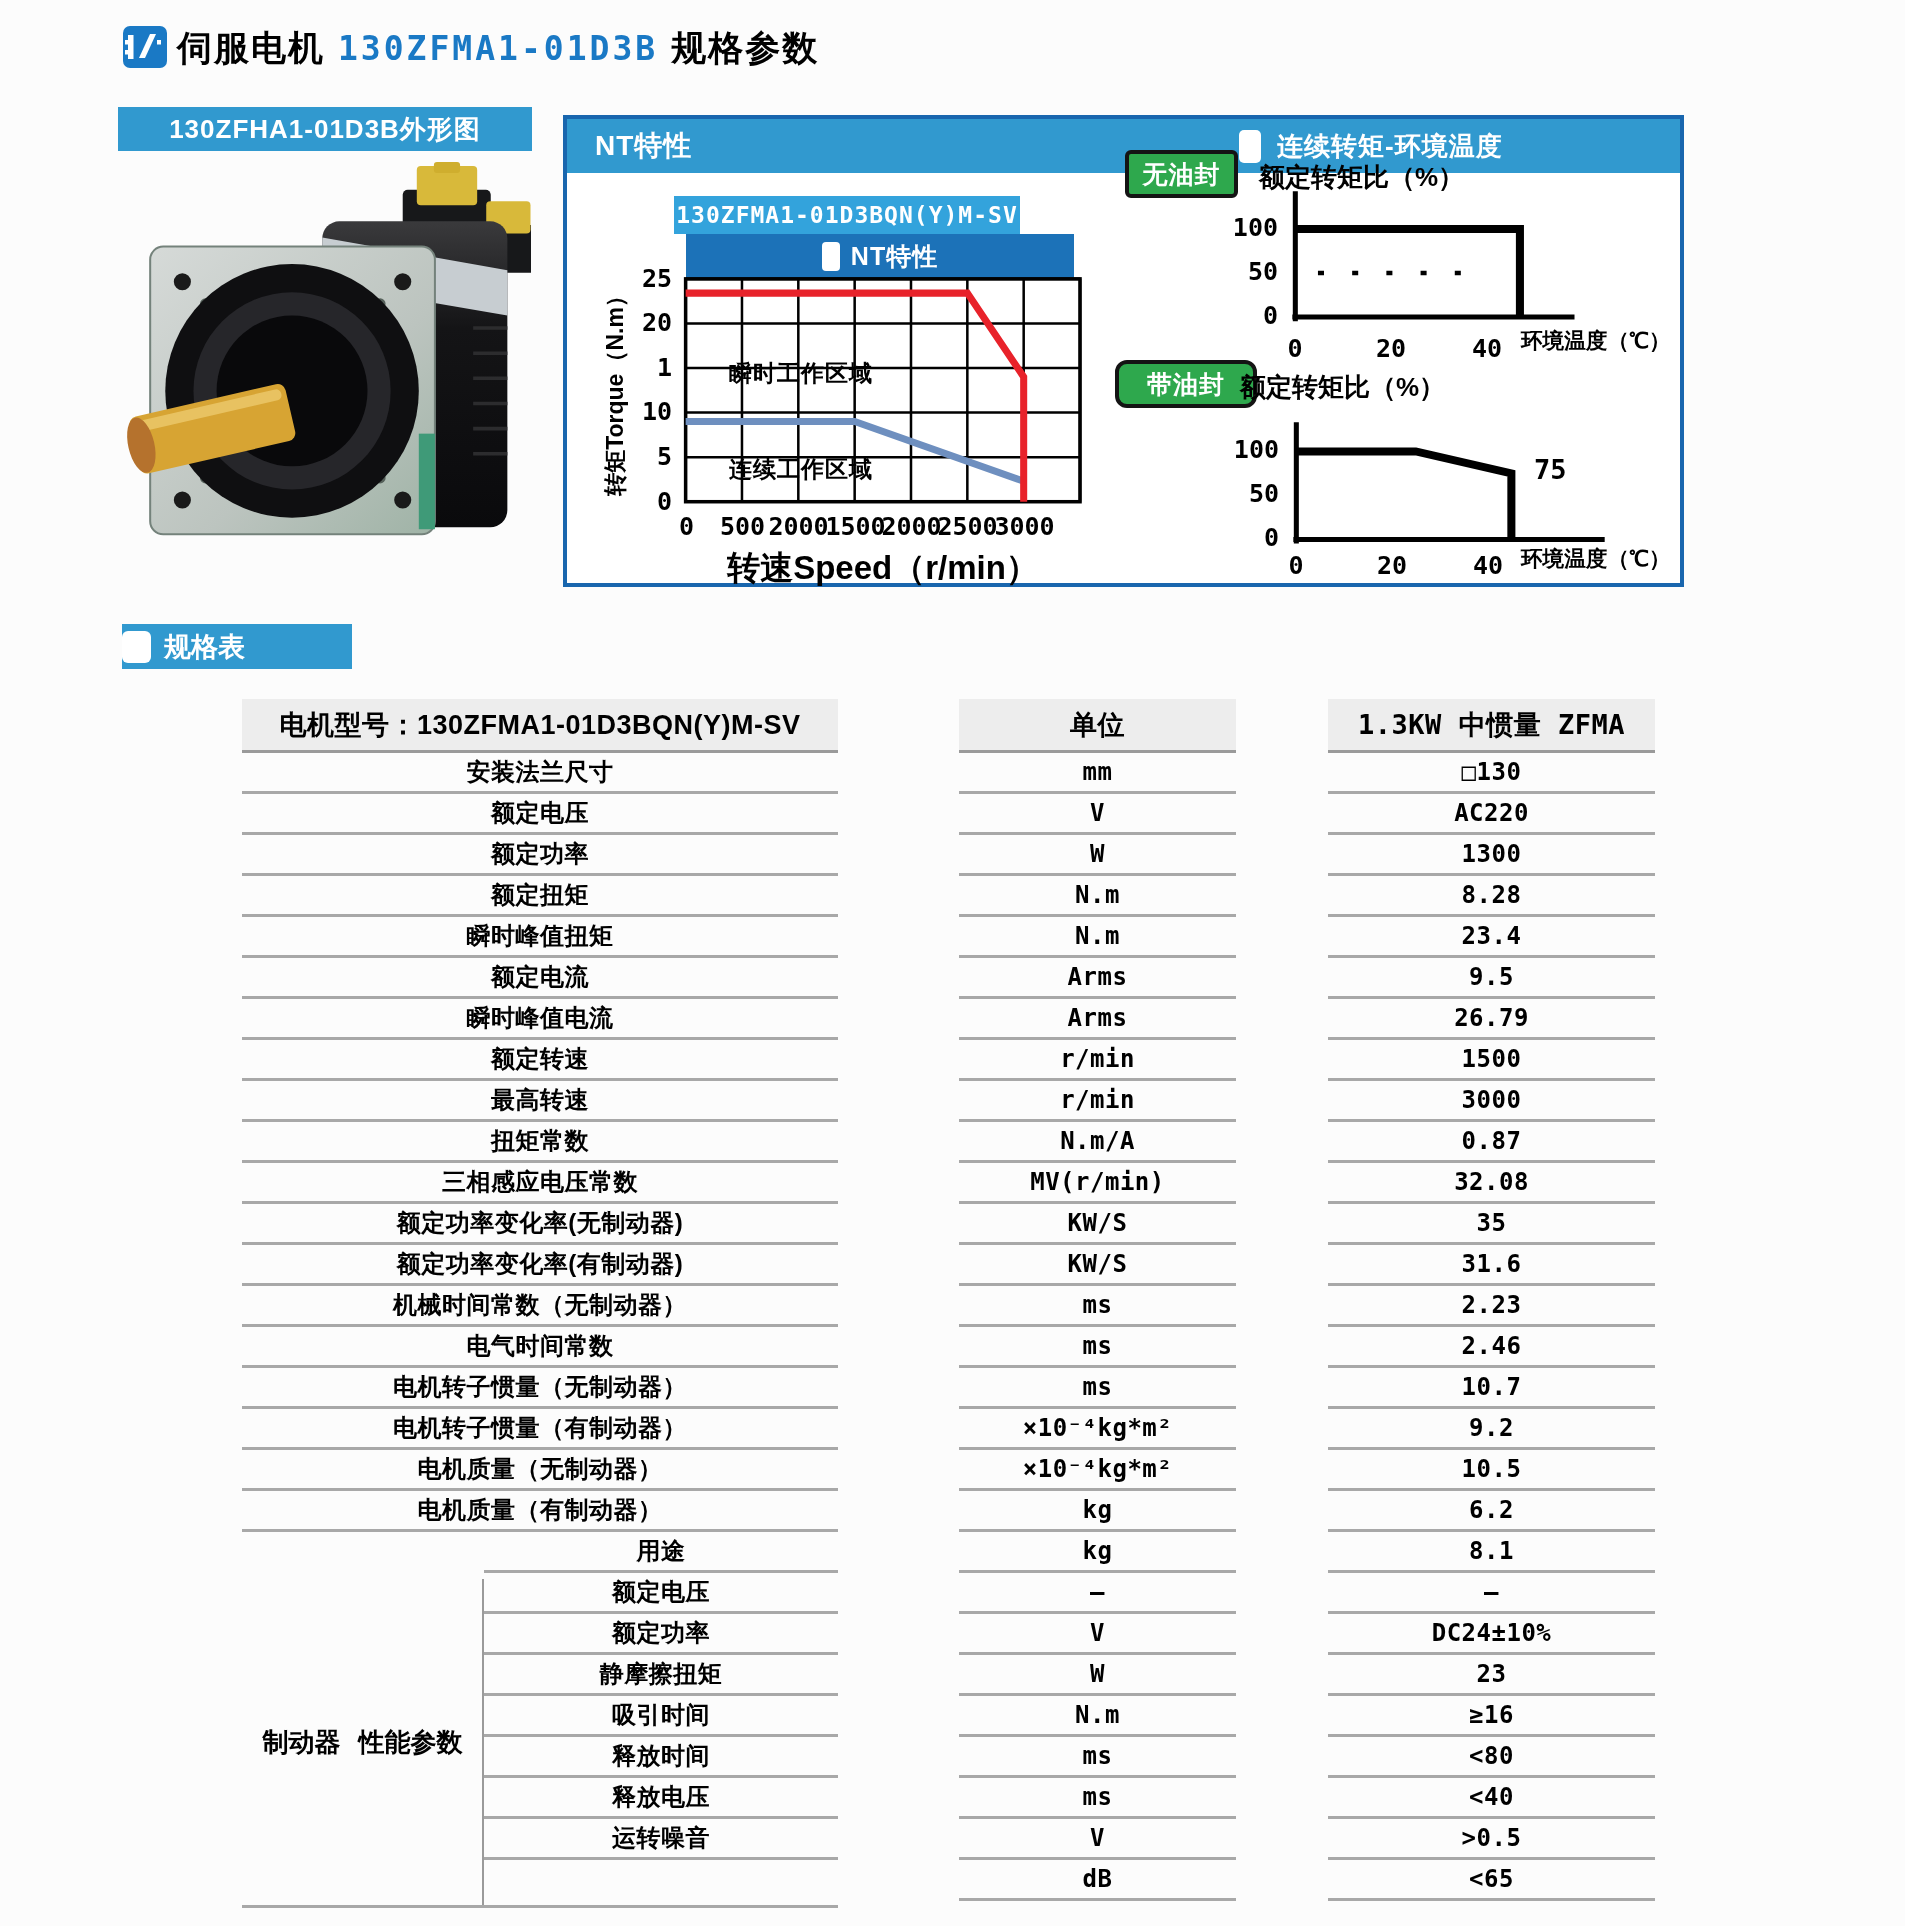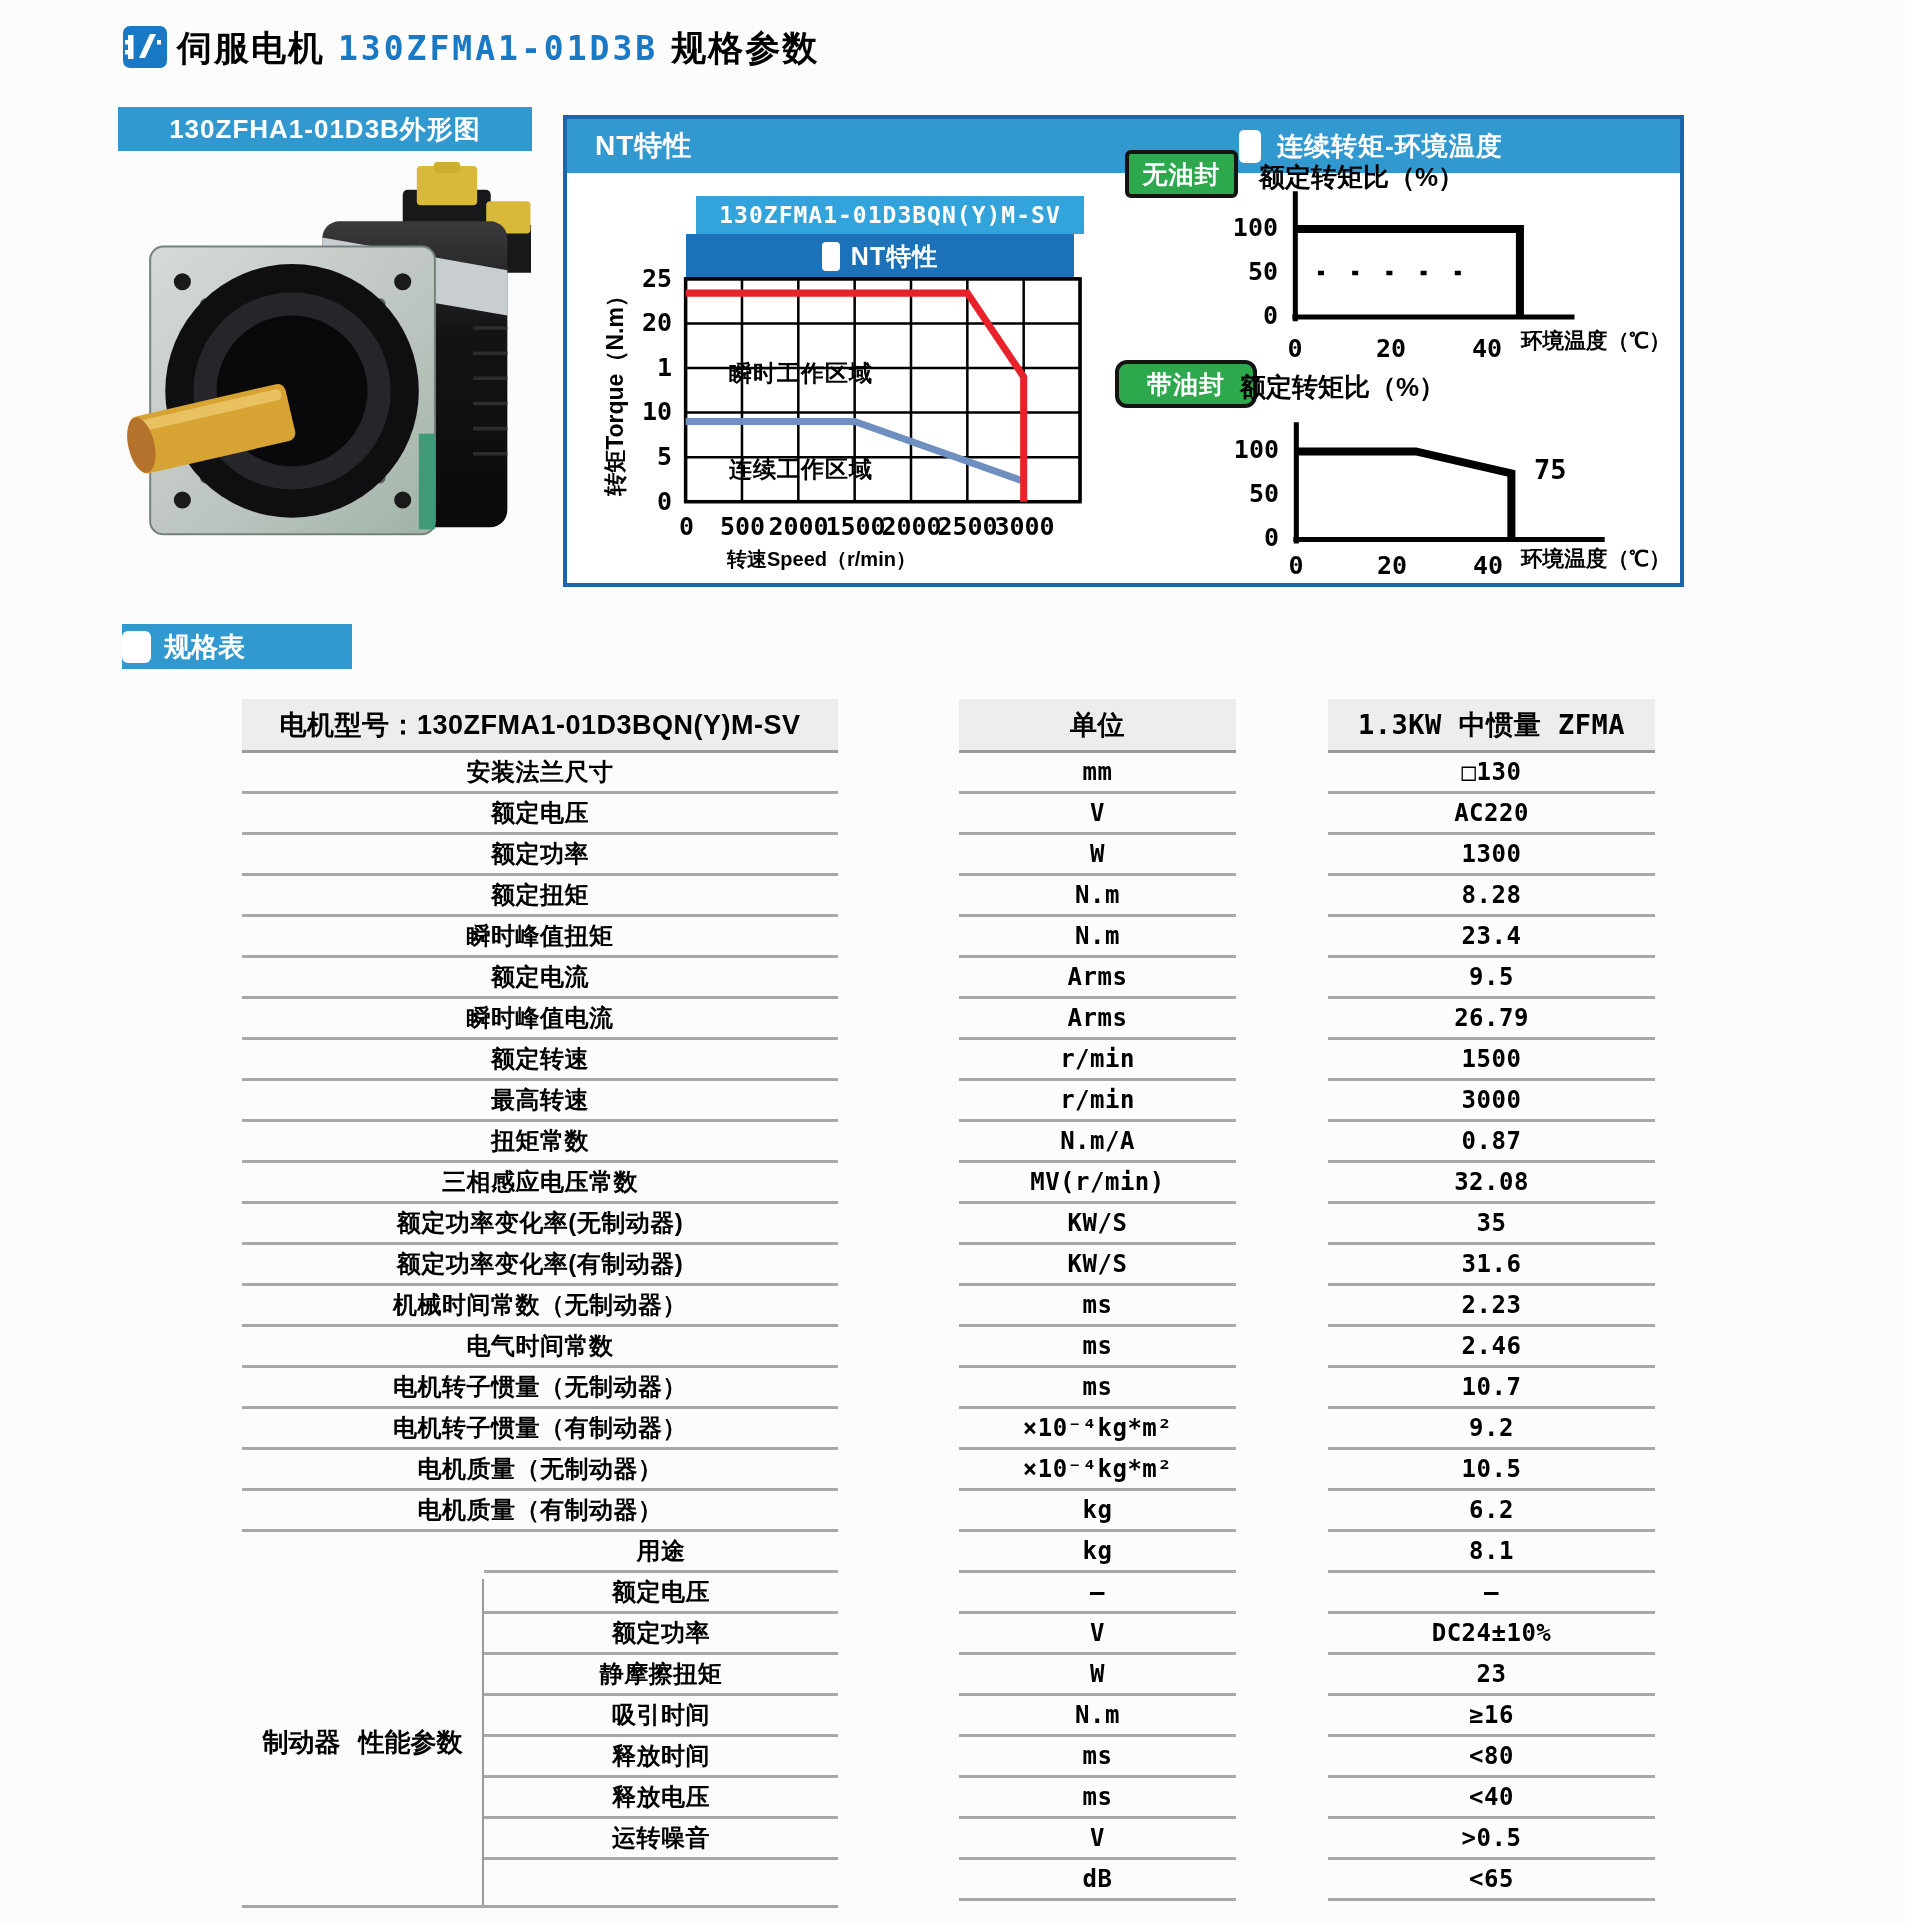--- a/index.html
+++ b/index.html
@@ -14,21 +14,21 @@
   .doc-title .model{color:#1a79c5;margin:0 13px;font-size:33px;letter-spacing:3px;}
   
   .banner{background:#3199cf;color:#fff;}
   .outline-banner{left:118px;top:107px;width:414px;height:44px;font-size:26px;letter-spacing:1px;}
   .spec-banner{left:122px;top:624px;width:230px;height:45px;font-size:27px;display:flex;align-items:center;gap:13px;box-sizing:border-box;}
   
   .nt-panel{left:563px;top:115px;width:1121px;height:472px;background:#fff;border:4px solid #1966ae;box-sizing:border-box;}
   .nt-header{left:567px;top:119px;width:1113px;height:54px;background:#3199cf;}
   .nt-header-left{left:595px;top:119px;height:54px;line-height:54px;font-size:28px;color:#fff;letter-spacing:1px;}
   .nt-header-right{left:1239px;top:119px;height:54px;display:flex;align-items:center;gap:16px;color:#fff;font-size:26px;letter-spacing:1px;}
-  .box-title{left:696px;top:196px;width:388px;height:38px;background:#33a3dc;color:#fff;font-size:23px;letter-spacing:1px;}
+  .box-title{left:674px;top:196px;width:346px;height:38px;background:#33a3dc;color:#fff;font-size:23px;letter-spacing:1px;}
   .box-subtitle{left:686px;top:234px;width:388px;height:44px;background:#1c72b8;color:#fff;font-size:25px;gap:11px;letter-spacing:1px;}
   .badge{background:#2ea84d;border:4.5px solid #141414;border-radius:12px;color:#fff;font-size:25px;box-sizing:border-box;letter-spacing:1px;}
   .tick{position:absolute;font-size:25px;text-align:center;}
   .ylab{text-align:right;}
   .axis-title{font-size:24px;}
   .region-label{font-size:23px;letter-spacing:1px;}
   
   .tcol{position:absolute;top:699px;}
   .thead{height:54px;background:#ededed;border-bottom:3.5px solid #9a9a9a;box-sizing:border-box;
          display:flex;align-items:center;justify-content:center;font-size:27px;letter-spacing:0.5px;}
@@ -135,21 +135,21 @@
       <polyline points="1363,837.52 1699,837.52 2035,956.244" stroke="#6e8fbf" stroke-width="14" fill="none"></polyline>
       <polyline points="1363,582.3520000000001 1923,582.3520000000001 2035,748.92 2035,997" stroke="#e8222a" stroke-width="14" fill="none"></polyline>
       <path d="M2575 380V638M2569 630H3130" stroke="#000" stroke-width="10" fill="none"></path>
       <line x1="2620" y1="542.5" x2="2960" y2="542.5" stroke="#000" stroke-width="9" stroke-dasharray="12 56"></line>
       <polyline points="2575,455 3021.5,455 3021.5,630" stroke="#000000" stroke-width="16" fill="none"></polyline>
       <path d="M2577 839V1080M2571 1072H3190" stroke="#000" stroke-width="10" fill="none"></path>
       <polyline points="2577,897 2814.5,897 3004.5,940.75 3004.5,1072" stroke="#000000" stroke-width="16" fill="none"></polyline>
     </svg>
 
   <div class="abs axis-title" style="left:499px;top:375px;width:231px;height:30px;text-align:center;transform:rotate(-90deg);font-size:23px;">转矩Torque（N.m）</div>
-  <div class="abs axis-title" style="left:727px;top:546px;width:312px;text-align:left;font-size:20px;">转速Speed（r/min）</div>
+  <div class="abs axis-title" style="left:727px;top:546px;width:312px;text-align:center;font-size:33px;">转速Speed（r/min）</div>
   <div class="abs region-label" style="left:729px;top:358px;width:151px;">瞬时工作区域</div>
   <div class="abs region-label" style="left:729px;top:454px;width:151px;">连续工作区域</div>
 
   <div class="abs badge center" style="left:1125px;top:150px;width:113px;height:48px;border-radius:6px;">无油封</div>
   <div class="abs" style="left:1259px;top:160px;font-size:26px;">额定转矩比（%）</div>
   <div class="abs" style="left:1521px;top:326px;font-size:21.6px;">环境温度（℃）</div>
 
   <div class="abs badge center" style="left:1115px;top:360px;width:142px;height:48px;">带油封</div>
   <div class="abs" style="left:1240px;top:370px;font-size:26px;">额定转矩比（%）</div>
   <div class="abs mono" style="left:1534px;top:454px;font-size:27px;">75</div>

